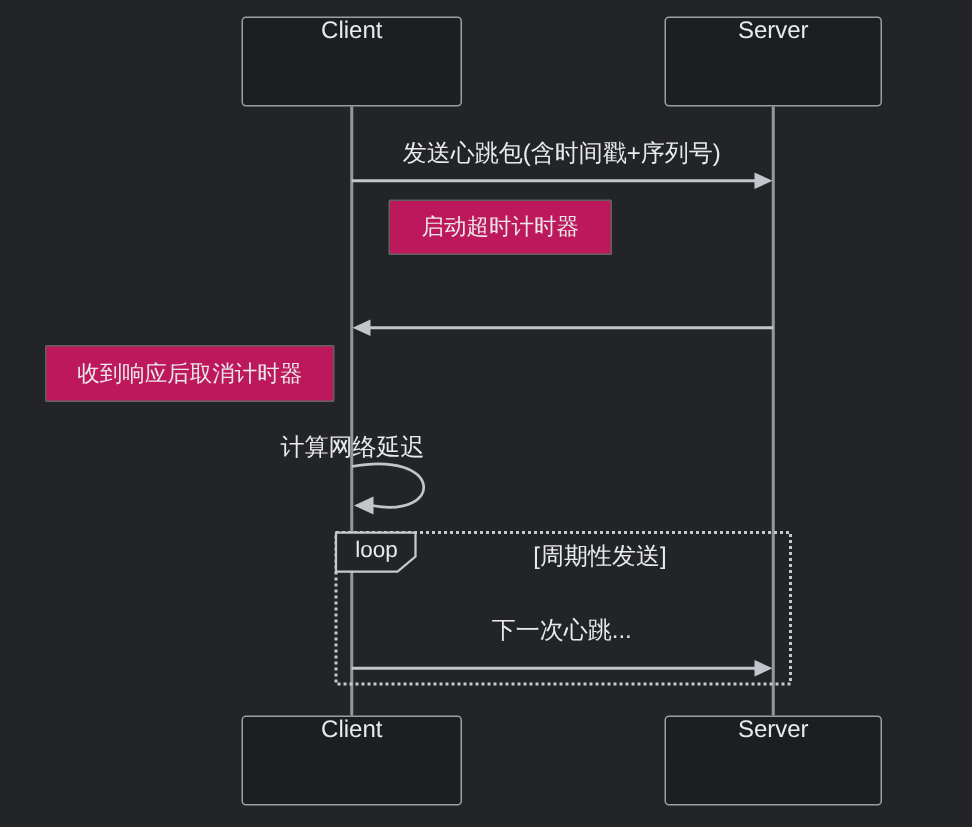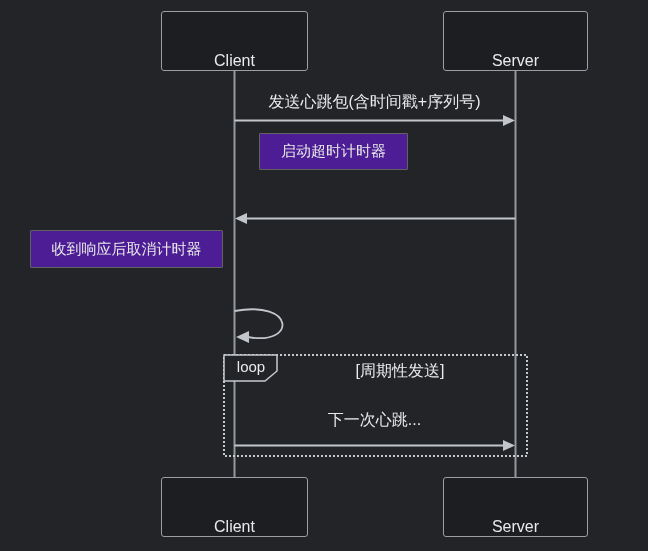--- a/index.html
+++ b/index.html
@@ -14,21 +14,21 @@
     overflow:hidden;
   }
   .svg-layer{
     position:absolute;left:0;top:0;width:648px;height:551px;
   }
   .actor-box{
     position:absolute;
     background:#1c1e21;
     border:1px solid #9b9fa4;
     border-radius:3px;
-    display:flex;align-items:flex-end;justify-content:center;
+    display:flex;align-items:flex-start;justify-content:center;
     color:#e9eaec;
     font-size:16px;
     box-sizing:border-box;
   }
   .actor-top-client{left:161px;top:11px;width:147px;height:60px;}
   .actor-top-server{left:443px;top:11px;width:145px;height:60px;}
   .actor-bottom-client{left:161px;top:477px;width:147px;height:60px;}
   .actor-bottom-server{left:443px;top:477px;width:145px;height:60px;}
   .msg-label{
     position:absolute;
@@ -36,21 +36,21 @@
     font-size:16px;
     text-align:center;
     white-space:nowrap;
   }
   .msg1{left:234px;top:92px;width:281px;}
   .msg2{left:234px;top:190px;width:281px;}
   .msg-self{left:155px;top:288px;width:160px;}
   .msg3{left:234px;top:410px;width:281px;}
   .note{
     position:absolute;
-    background:#4c1d95;
+    background:#be185d;
     border:1px solid #626262;
     color:#e8e8e8;
     font-size:15px;
     display:flex;align-items:center;justify-content:center;
     box-sizing:border-box;
     border-radius:1px;
     white-space:nowrap;
   }
   .note1{left:259px;top:133px;width:149px;height:37px;}
   .note2{left:30px;top:230px;width:193px;height:38px;}
@@ -96,20 +96,21 @@
     <span>Server</span>
   </div>
 
   <div class="msg-label msg1">发送心跳包(含时间戳+序列号)</div>
   <div class="note note1">
     <span>启动超时计时器</span>
   </div>
   <div class="note note2">
     <span>收到响应后取消计时器</span>
   </div>
+  <div class="msg-label msg-self">计算网络延迟</div>
 
   <div class="loop-label-text">loop</div>
   <div class="msg-label msg3">下一次心跳...</div>
   <div class="msg-label loop-condition">[周期性发送]</div>
 
   <div class="actor-box actor-bottom-client">
     <span>Client</span>
   </div>
   <div class="actor-box actor-bottom-server">
     <span>Server</span>

